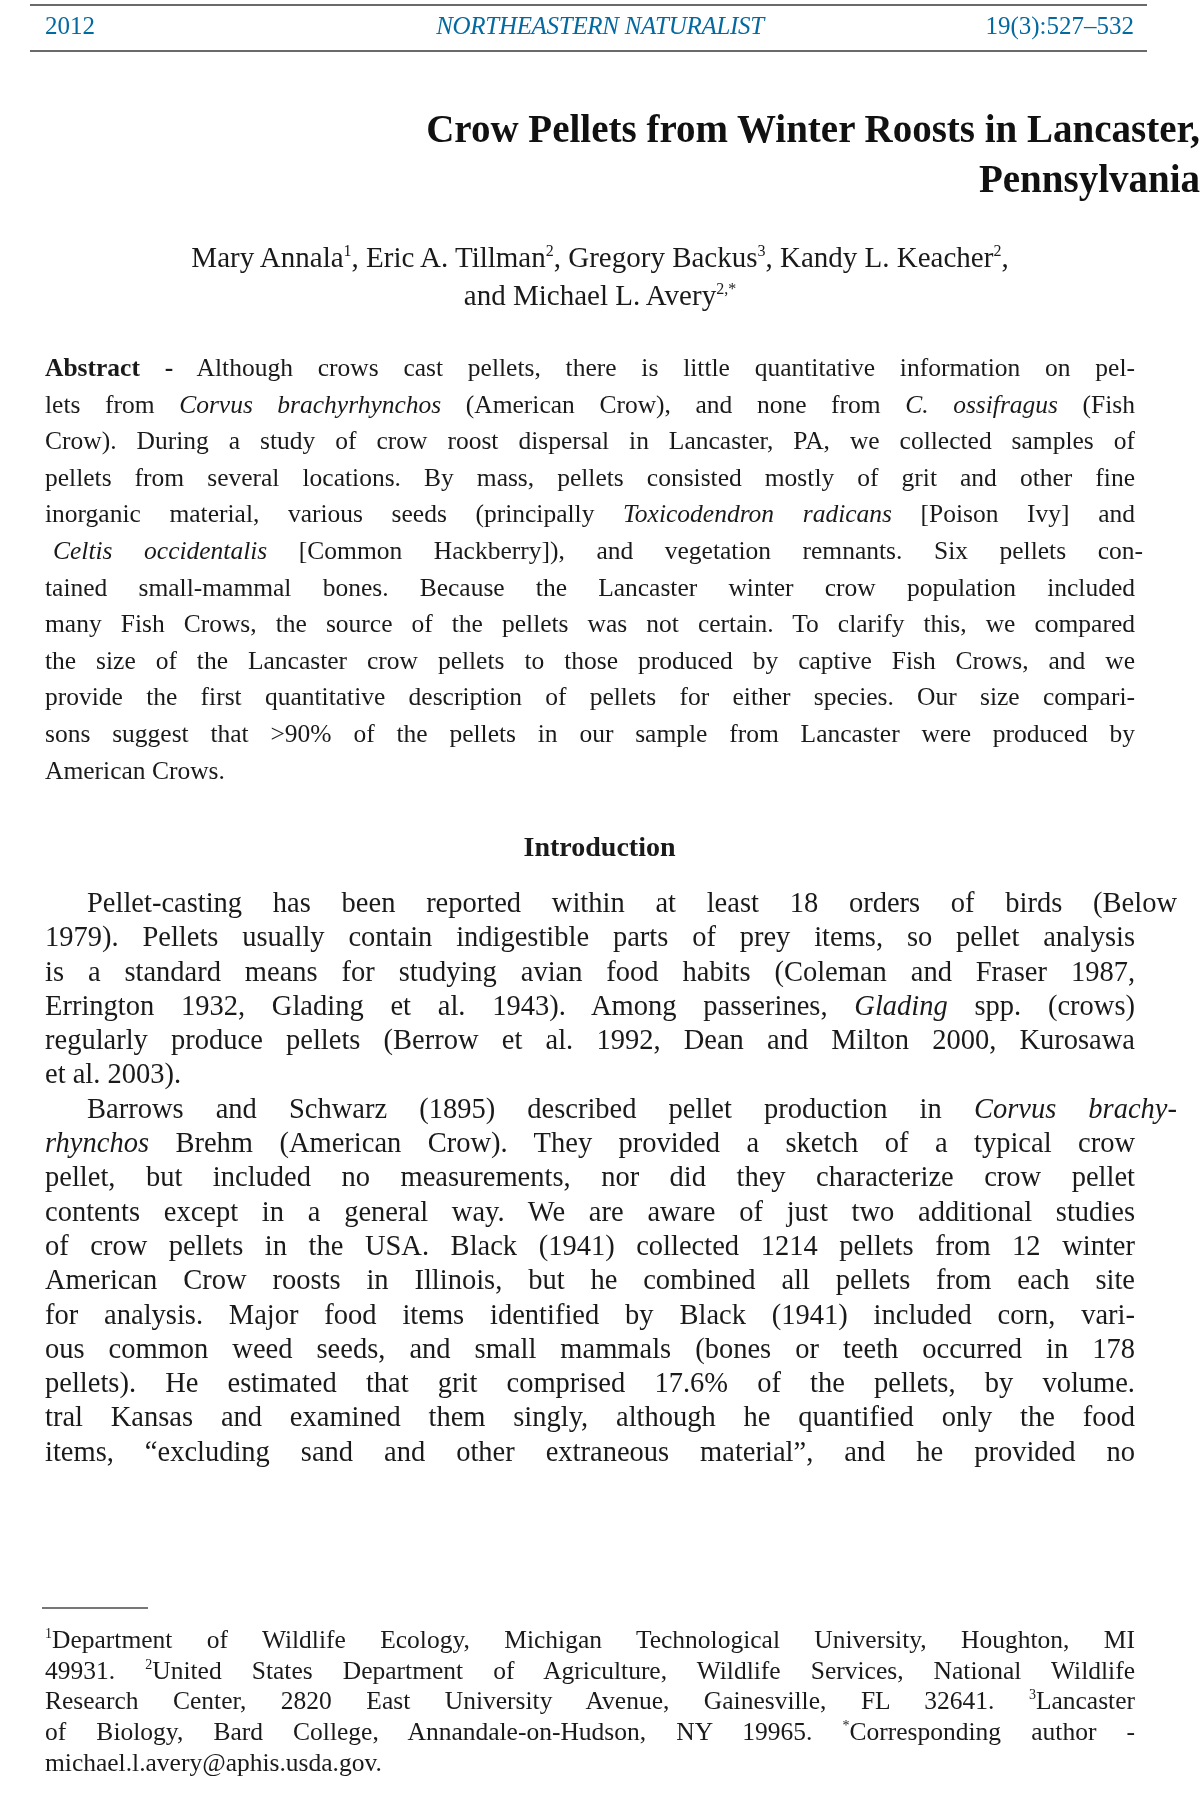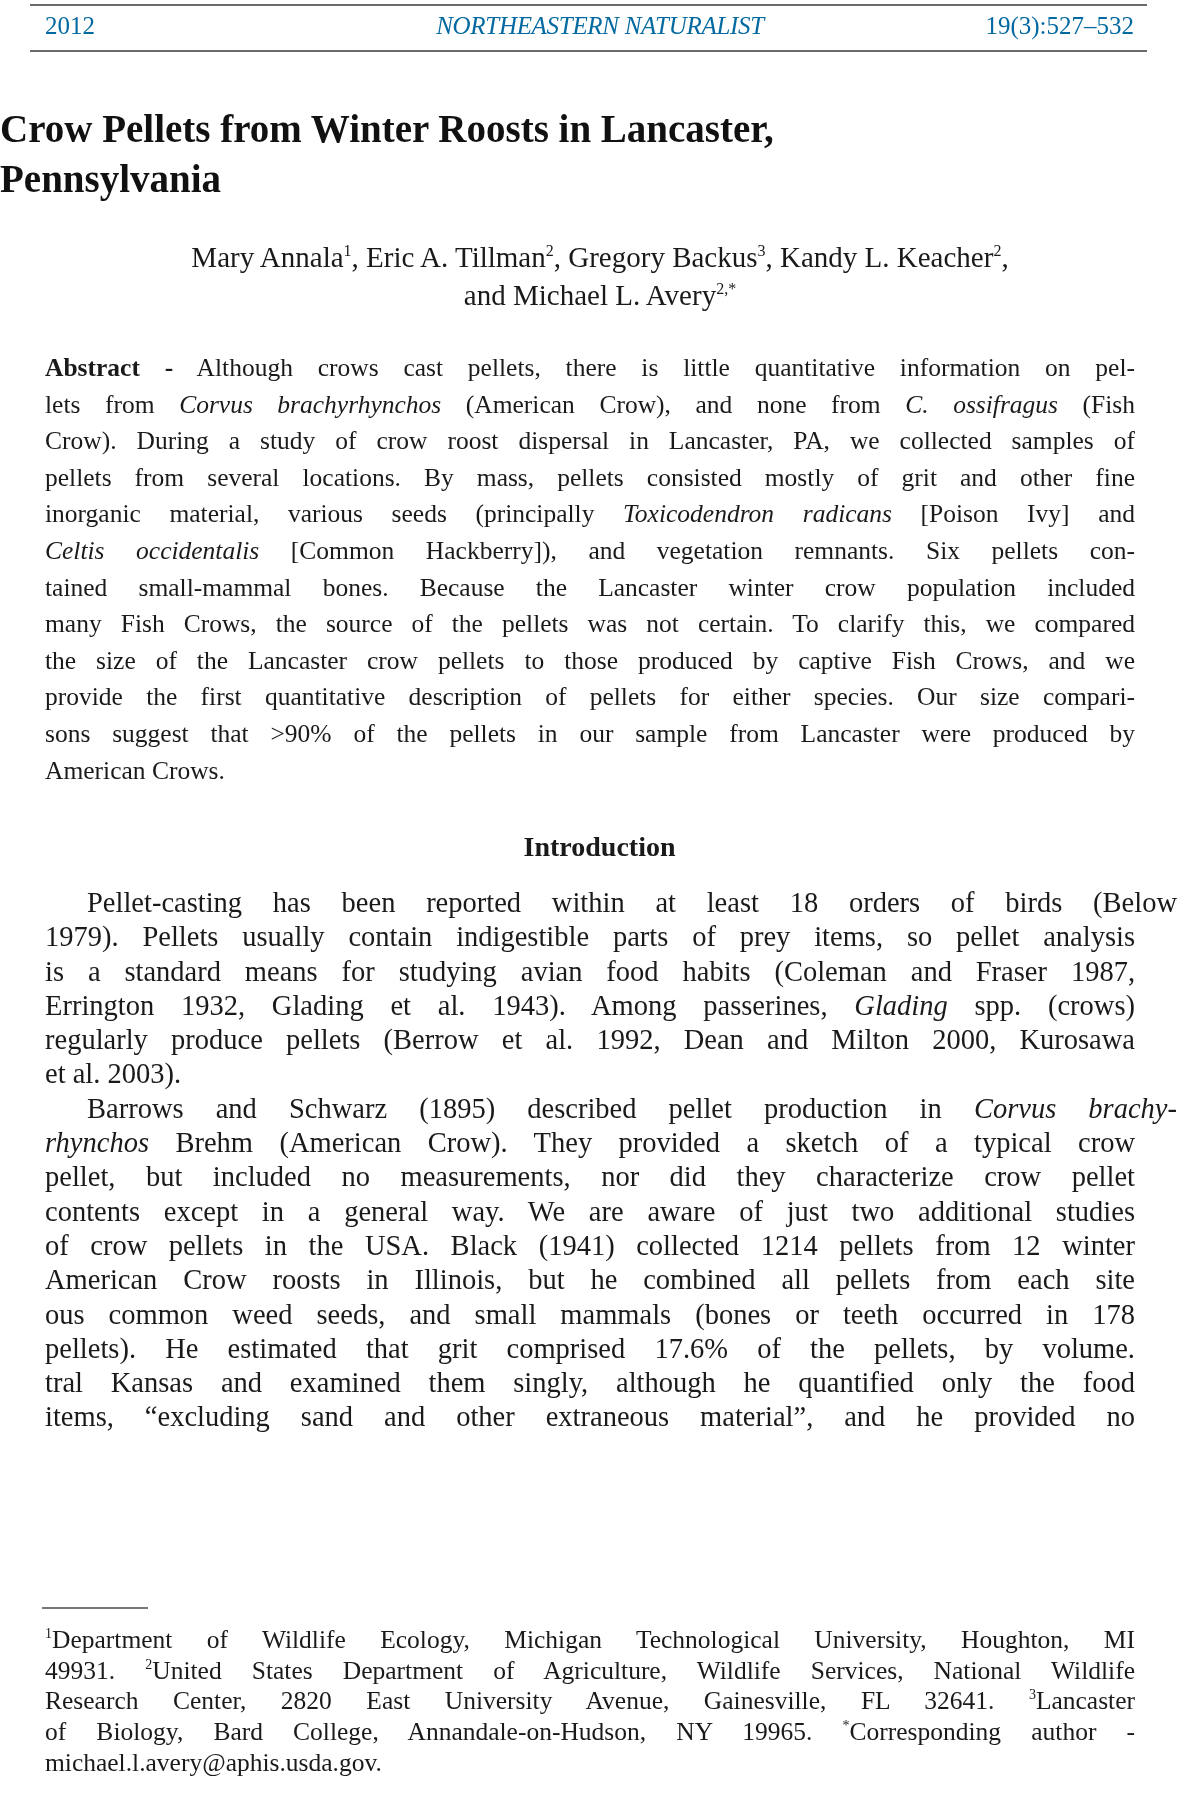--- a/index.html
+++ b/index.html
@@ -3,21 +3,21 @@
 <meta charset="utf-8">
 <style>
   html, body { margin: 0; padding: 0; background: #ffffff; }
   body { width: 1200px; height: 1808px; position: relative; overflow: hidden;
          font-family: "Liberation Serif", "DejaVu Serif", serif; color: #1a1a1a; }
   .rule { position: absolute; height: 2px; background: #6a6a6a; }
   .hdr { position: absolute; top: 11px; font-size: 25px; line-height: 30px; color: #0369a1; }
   .hdr-left { left: 45px; }
   .hdr-center { left: 0; width: 1200px; text-align: center; font-style: italic; letter-spacing: -0.3px; }
   .hdr-right { right: 66px; }
-  .title { position: absolute; left: 0; width: 1200px; text-align: left; font-weight: bold;
+  .title { position: absolute; left: 0; width: 1200px; text-align: right; font-weight: bold;
            font-size: 39px; line-height: 50px; top: 104px; color: #111; }
   .authors { position: absolute; left: 0; width: 1200px; text-align: center;
              font-size: 29px; line-height: 38px; top: 238px; color: #1a1a1a; }
   .authors sup { font-size: 16px; vertical-align: 11px; line-height: 0; }
   .block { position: absolute; left: 45px; width: 1090px; }
   .line { display: block; white-space: nowrap; text-align: justify; text-align-last: justify; }
   .line.last { text-align-last: left; }
   .abstract { top: 350px; font-size: 25.5px; }
   .abstract .line { height: 36.6px; line-height: 36.6px; }
   .b { font-weight: bold; }
@@ -50,21 +50,21 @@
   <div><span>Mary Annala</span><sup>1</sup><span>, Eric A. Tillman</span><sup>2</sup><span>, Gregory Backus</span><sup>3</sup><span>, Kandy L. Keacher</span><sup>2</sup><span>,</span></div>
   <div><span>and Michael L. Avery</span><sup>2,*</sup></div>
 </div>
 
 <div class="block abstract">
     <span class="line" style="width: 100%; white-space: normal; overflow: hidden;"><span class="b">Abstract -</span><span> Although crows cast pellets, there is little quantitative information on pel-</span></span>
     <span class="line" style="width: 100%; white-space: normal; overflow: hidden;"><span>lets from </span><span class="i">Corvus brachyrhynchos</span><span> (American Crow), and none from </span><span class="i">C. ossifragus</span><span> (Fish</span></span>
     <span class="line" style="width: 100%; white-space: normal; overflow: hidden;"><span>Crow). During a study of crow roost dispersal in Lancaster, PA, we collected samples of</span></span>
     <span class="line" style="width: 100%; white-space: normal; overflow: hidden;"><span>pellets from several locations. By mass, pellets consisted mostly of grit and other fine</span></span>
     <span class="line" style="width: 100%; white-space: normal; overflow: hidden;"><span>inorganic material, various seeds (principally </span><span class="i">Toxicodendron radicans</span><span> [Poison Ivy] and</span></span>
-    <span class="line" style="width: 100%; white-space: normal; overflow: hidden;"><span class="i">Celtis occidentalis</span><span> [Common Hackberry]), and vegetation remnants. Six pellets con-</span></span>
+    <span class="line" style="width: 100%; white-space: normal; overflow: hidden; margin-left: 8px;"><span class="i">Celtis occidentalis</span><span> [Common Hackberry]), and vegetation remnants. Six pellets con-</span></span>
     <span class="line" style="width: 100%; white-space: normal; overflow: hidden;"><span>tained small-mammal bones. Because the Lancaster winter crow population included</span></span>
     <span class="line" style="width: 100%; white-space: normal; overflow: hidden;"><span>many Fish Crows, the source of the pellets was not certain. To clarify this, we compared</span></span>
     <span class="line" style="width: 100%; white-space: normal; overflow: hidden;"><span>the size of the Lancaster crow pellets to those produced by captive Fish Crows, and we</span></span>
     <span class="line" style="width: 100%; white-space: normal; overflow: hidden;"><span>provide the first quantitative description of pellets for either species. Our size compari-</span></span>
     <span class="line" style="width: 100%; white-space: normal; overflow: hidden;"><span>sons suggest that &gt;90% of the pellets in our sample from Lancaster were produced by</span></span>
     <span class="line last" style="width: 100%; white-space: normal; overflow: hidden;"><span>American Crows.</span></span>
   </div>
 
 <div class="heading">Introduction</div>
 <div class="block body">
@@ -76,20 +76,21 @@
       <span class="line" style="width: 100%; white-space: normal; overflow: hidden;"><span>regularly produce pellets (Berrow et al. 1992, Dean and Milton 2000, Kurosawa</span></span>
       <span class="line last" style="width: 100%; white-space: normal; overflow: hidden;"><span>et al. 2003).</span></span>
     </div>
     <div>
       <span class="line indent" style="width: 100%; white-space: normal; overflow: hidden;"><span>Barrows and Schwarz (1895) described pellet production in </span><span class="i">Corvus brachy-</span></span>
       <span class="line" style="width: 100%; white-space: normal; overflow: hidden;"><span class="i">rhynchos</span><span> Brehm (American Crow). They provided a sketch of a typical crow</span></span>
       <span class="line" style="width: 100%; white-space: normal; overflow: hidden;"><span>pellet, but included no measurements, nor did they characterize crow pellet</span></span>
       <span class="line" style="width: 100%; white-space: normal; overflow: hidden;"><span>contents except in a general way. We are aware of just two additional studies</span></span>
       <span class="line" style="width: 100%; white-space: normal; overflow: hidden;"><span>of crow pellets in the USA. Black (1941) collected 1214 pellets from 12 winter</span></span>
       <span class="line" style="width: 100%; white-space: normal; overflow: hidden;"><span>American Crow roosts in Illinois, but he combined all pellets from each site</span></span>
+      <span class="line" style="width: 100%; white-space: normal; overflow: hidden;"><span>for analysis. Major food items identified by Black (1941) included corn, vari-</span></span>
       <span class="line" style="width: 100%; white-space: normal; overflow: hidden;"><span>ous common weed seeds, and small mammals (bones or teeth occurred in 178</span></span>
       <span class="line" style="width: 100%; white-space: normal; overflow: hidden;"><span>pellets). He estimated that grit comprised 17.6% of the pellets, by volume.</span></span>
       <span class="line" style="width: 100%; white-space: normal; overflow: hidden;"><span>tral Kansas and examined them singly, although he quantified only the food</span></span>
       <span class="line" style="width: 100%; white-space: normal; overflow: hidden;"><span>items, “excluding sand and other extraneous material”, and he provided no</span></span>
     </div>
   </div>
 
 <div class="fn-rule"></div>
 <div class="block footnotes">
     <span class="line" style="width: 100%; white-space: normal; overflow: hidden;"><sup>1</sup><span>Department of Wildlife Ecology, Michigan Technological University, Houghton, MI</span></span>

